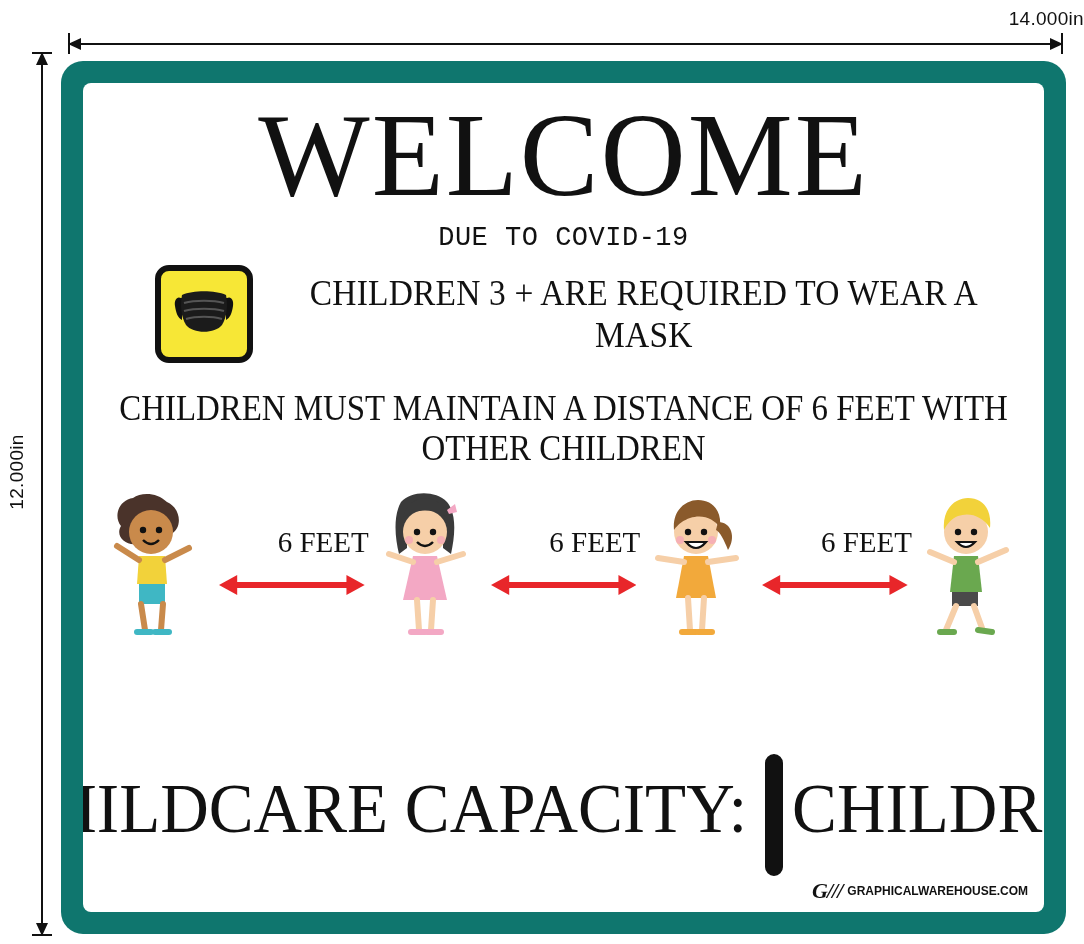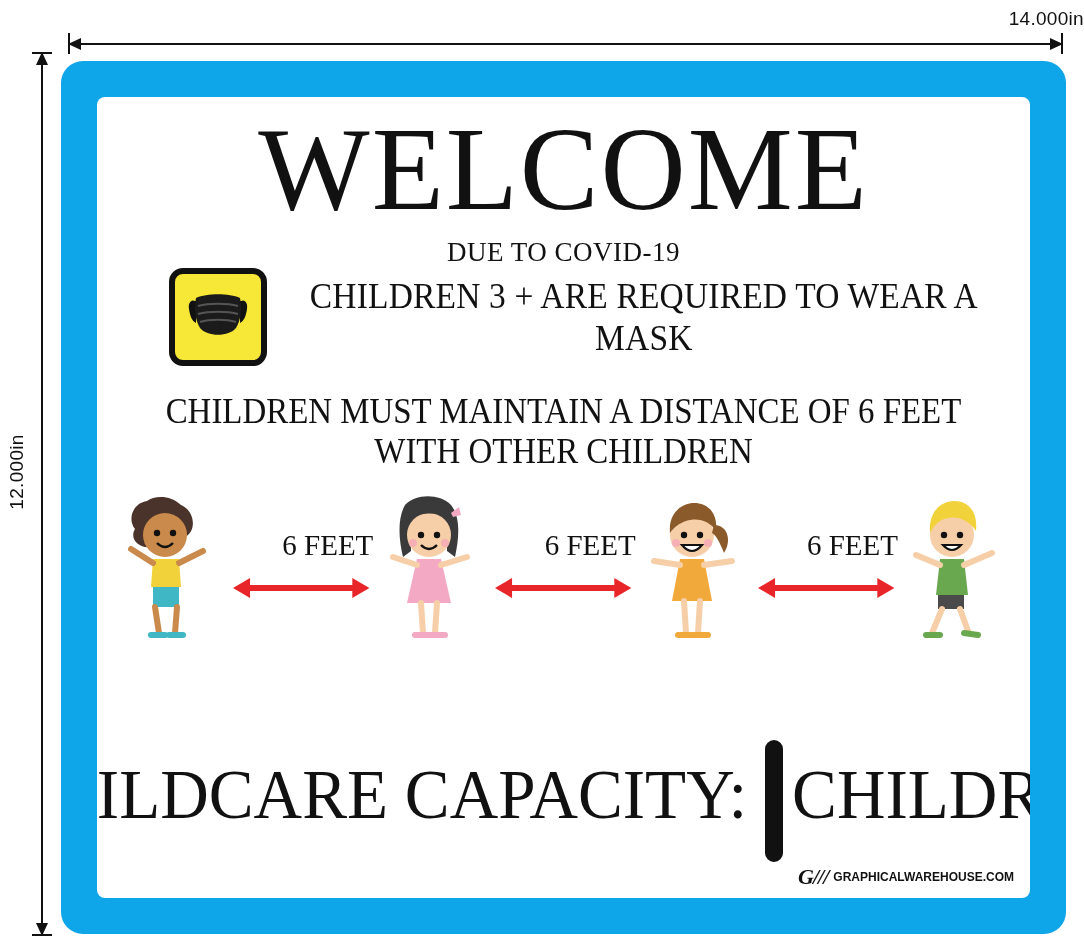--- a/index.html
+++ b/index.html
@@ -63,24 +63,24 @@
   #arw-up    { left: 36px;  top: 52px;  border-left: 6px solid transparent; border-right: 6px solid transparent; border-bottom: 13px solid #111; }
   #arw-down  { left: 36px;  top: 923px; border-left: 6px solid transparent; border-right: 6px solid transparent; border-top: 13px solid #111; }
 
   
   #sign {
     position: absolute;
     left: 61px;
     top: 61px;
     width: 1005px;
     height: 873px;
-    background: #0ea5e9;
+    background: #0f766e;
     border-radius: 22px;
     box-sizing: border-box;
-    padding: 36px;
+    padding: 22px;
   }
   #sign-inner {
     width: 100%;
     height: 100%;
     background: #ffffff;
     border-radius: 8px;
     position: relative;
     overflow: hidden;
   }
 
@@ -89,30 +89,31 @@
     font-family: "Liberation Serif", serif;
     font-size: 118px;
     line-height: 1;
     letter-spacing: 2px;
     color: #111;
     margin: 14px 0 0 0;
     font-weight: 400;
   }
   #subtitle {
     text-align: center;
-    font-family: Liberation Serif, serif;
+    font-family: Liberation Mono, monospace;
     font-size: 27px;
     color: #111;
     letter-spacing: 0.5px;
     margin-top: 8px;
   }
 
   .rule-row {
     display: flex;
     align-items: center;
+    margin-top: 12px;
     padding-left: 72px;
   }
   .rule-row.second { margin-top: 16px; }
 
   .icon-box {
     width: 98px;
     height: 98px;
     background: #f7e736;
     border: 6px solid #111;
     border-radius: 14px;

